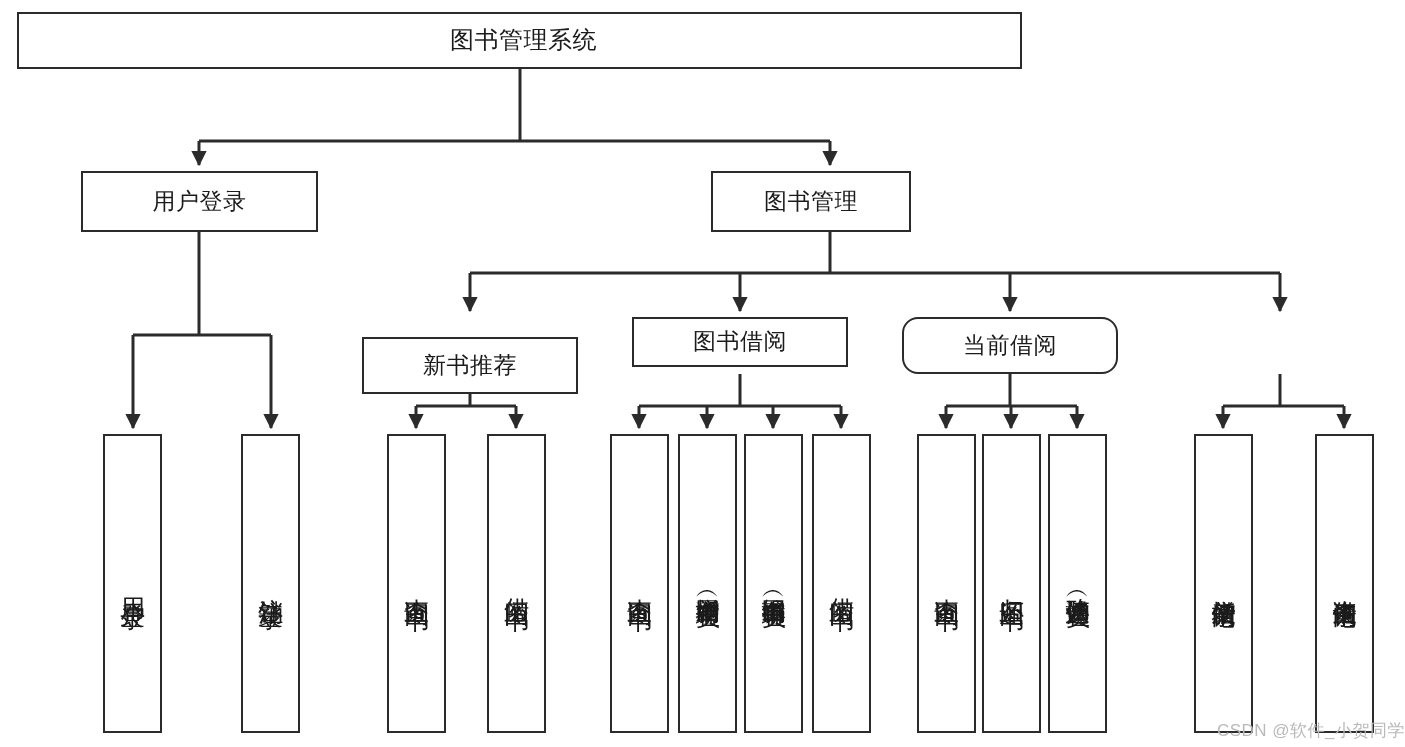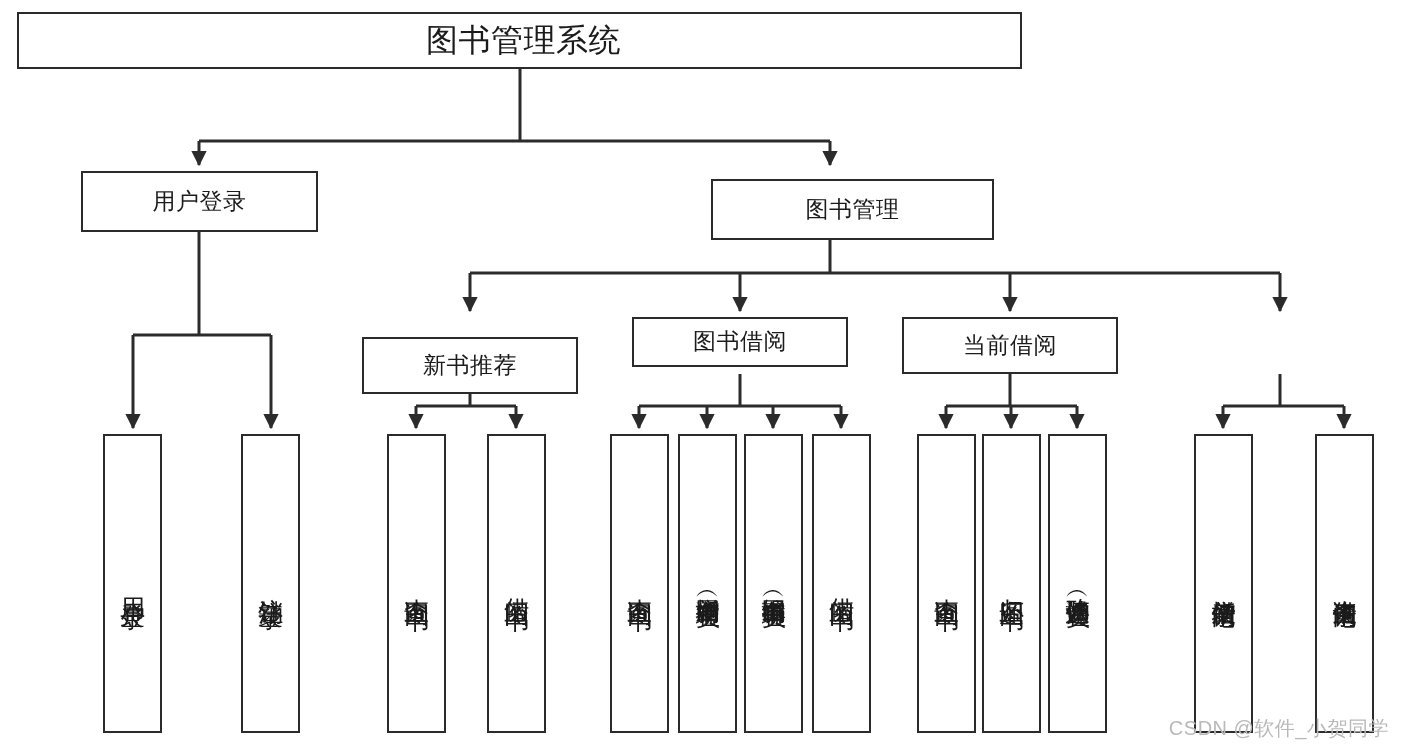--- a/index.html
+++ b/index.html
@@ -42,21 +42,21 @@
     color: #1b1b1b;
     line-height: 1.18;
     white-space: nowrap;
   }
   
   .node.horiz .node-label {
     font-size: 23px;
     letter-spacing: 0.5px;
   }
   .node.root .node-label {
-    font-size: 32px;
+    font-size: 24px;
     margin-left: 8px;
   }
   
   .node.vert {
     align-items: center;
     justify-content: center;
     padding: 6px 0;
   }
   .node.vert .node-label {
     writing-mode: vertical-rl;
@@ -66,23 +66,23 @@
     letter-spacing: 3px;
     white-space: nowrap;
     max-height: 100%;
   }
   .node.vert.tall-text .node-label {
     font-size: 24px;
     letter-spacing: 1px;
   }
   .watermark {
     position: absolute;
-    right: 16px;
+    right: 0;
     bottom: 5px;
-    font-size: 20px;
+    font-size: 17px;
     color: #b9b9b9;
     letter-spacing: 0.5px;
     z-index: 5;
     white-space: nowrap;
     margin-top: 7px;
   }
 </style>
 </head>
 <body>
 
@@ -138,31 +138,31 @@
     </g>
   </svg>
 
   <div class="node horiz root" style="left: 17px; top: 12px; width: 1005px; height: 57px;">
     <span class="node-label">图书管理系统</span>
   </div>
 
   <div class="node horiz" style="left: 81px; top: 171px; width: 237px; height: 61px;">
     <span class="node-label">用户登录</span>
   </div>
-  <div class="node horiz" style="left: 711px; top: 179px; width: 283px; height: 61px;">
+  <div class="node horiz" style="left: 711px; top: 171px; width: 200px; height: 61px;">
     <span class="node-label">图书管理</span>
   </div>
 
   <div class="node horiz" style="left: 362px; top: 317px; width: 216px; height: 57px; margin-top: 20px;">
     <span class="node-label">新书推荐</span>
   </div>
   <div class="node horiz" style="left: 632px; top: 317px; width: 216px; height: 50px;">
     <span class="node-label">图书借阅</span>
   </div>
-  <div class="node horiz" style="left: 902px; top: 317px; width: 216px; height: 57px;">
+  <div class="node horiz" style="left: 902px; top: 317px; width: 216px; height: 57px; border-radius: 16px;">
     <span class="node-label">当前借阅</span>
   </div>
 
   <div class="node vert" style="left: 103px; top: 434px; width: 59px; height: 299px;">
     <span class="node-label">用户登录</span>
   </div>
   <div class="node vert" style="left: 241px; top: 434px; width: 59px; height: 299px;">
     <span class="node-label">注销登录</span>
   </div>
   <div class="node vert" style="left: 387px; top: 434px; width: 59px; height: 299px;">

